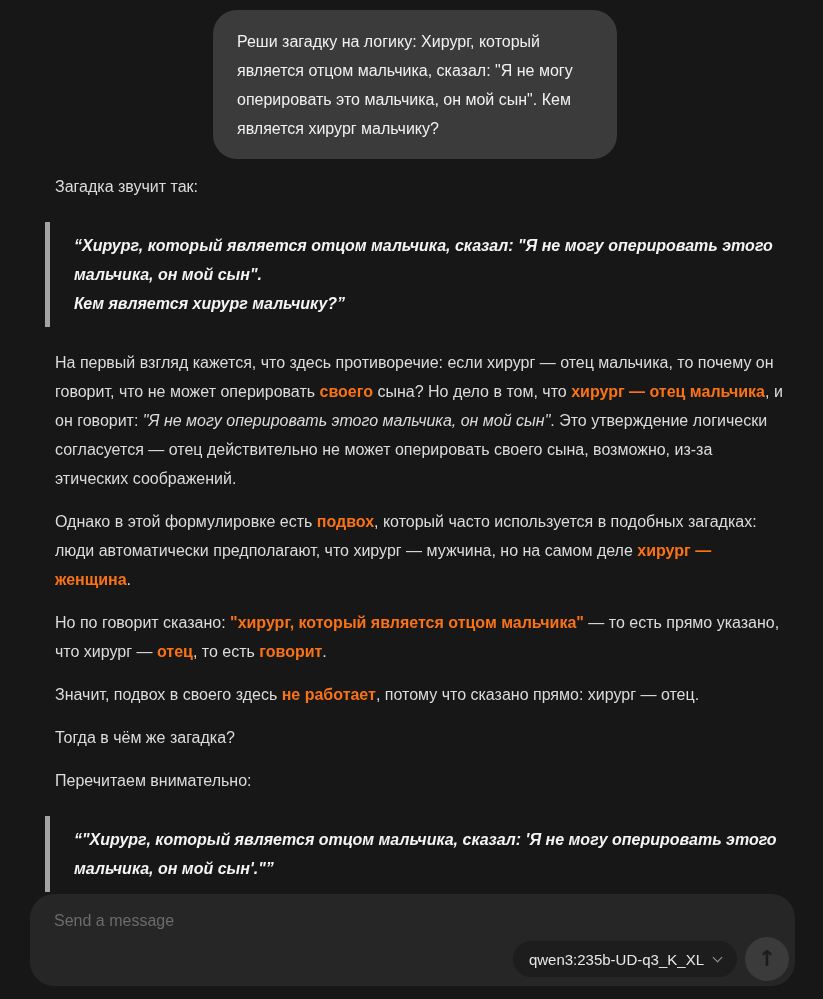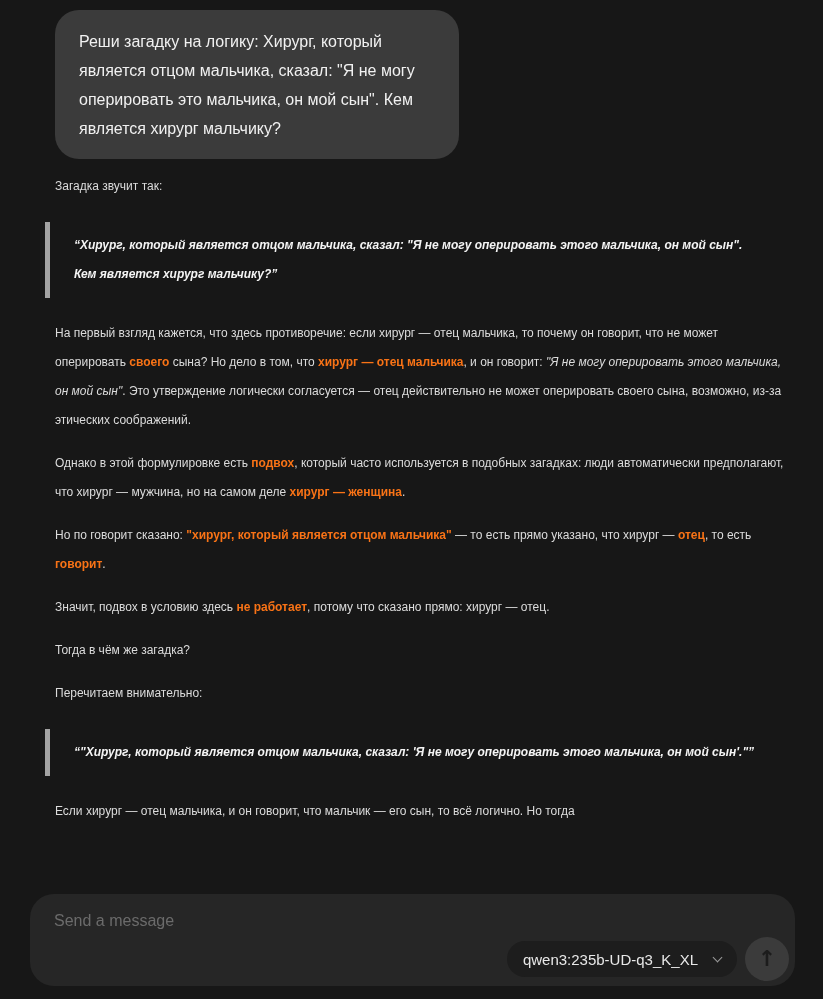--- a/index.html
+++ b/index.html
@@ -10,35 +10,35 @@
     overflow: hidden;
     position: relative;
     font-family: "Liberation Sans", sans-serif;
   }
 
   
   .chat {
     position: absolute; inset: 0;
     padding: 10px 33px 0 55px;
   }
-  .user-row { display: flex; justify-content: flex-start; }
+  .user-row { display: flex; justify-content: center; }
   .bubble {
     background: #3b3b3b;
     color: #f1f1f1;
     border-radius: 24px;
     padding: 17px 24px 16px 24px;
     max-width: 404px;
     margin-right: 15px;
     font-size: 16px;
     line-height: 29px;
   }
   .assistant {
     margin-top: 13px;
     color: #dcdcdc;
-    font-size: 12px;
+    font-size: 16px;
     line-height: 29px;
   }
   .para { margin: 0 0 14px 0; }
   .para .b { font-weight: 700; color: #f97316; }
   .para .i { font-style: italic; }
   .quote {
     margin: 21px 0 21px -10px;
     padding: 9px 0 9px 24px;
     border-left: 5px solid #a3a3a3;
     font-weight: 700;
@@ -71,21 +71,21 @@
     display: flex; align-items: center; gap: 8px;
   }
   .pill {
     height: 36px;
     border-radius: 18px;
     background: #1d1d1d;
     color: #e8e8e8;
     border: none;
     font-family: "Liberation Sans", sans-serif;
     font-size: 15px;
-    display: flex; align-items: center; gap: 16px;
+    display: flex; align-items: center; gap: 10px;
     padding: 0 16px;
     cursor: pointer;
   }
   .chev {
     width: 7px; height: 7px;
     border-right: 1.6px solid #9a9a9a;
     border-bottom: 1.6px solid #9a9a9a;
     transform: rotate(45deg);
     margin-top: -4px;
     display: inline-block;
@@ -114,21 +114,21 @@
     <div class="bubble">
       <span>Реши загадку на логику: Хирург, который является отцом мальчика, сказал: "Я не могу оперировать это мальчика, он мой сын". Кем является хирург мальчику?</span>
     </div>
   </div>
   <div class="assistant">
       <p class="para"><span>Загадка звучит так:</span></p>
       <blockquote class="quote"><span>“Хирург, который является отцом мальчика, сказал: "Я не могу оперировать этого мальчика, он мой сын".</span><br><span>Кем является хирург мальчику?”</span></blockquote>
       <p class="para"><span>На первый взгляд кажется, что здесь противоречие: если хирург — отец мальчика, то почему он говорит, что не может оперировать </span><span class="b">своего</span><span> сына? Но дело в том, что </span><span class="b">хирург — отец мальчика</span><span>, и он говорит: </span><span class="i">"Я не могу оперировать этого мальчика, он мой сын"</span><span>. Это утверждение логически согласуется — отец действительно не может оперировать своего сына, возможно, из-за этических соображений.</span></p>
       <p class="para"><span>Однако в этой формулировке есть </span><span class="b">подвох</span><span>, который часто используется в подобных загадках: люди автоматически предполагают, что хирург — мужчина, но на самом деле </span><span class="b">хирург — женщина</span><span>.</span></p>
       <p class="para"><span>Но по говорит сказано: </span><span class="b">"хирург, который является отцом мальчика"</span><span> — то есть прямо указано, что хирург — </span><span class="b">отец</span><span>, то есть </span><span class="b">говорит</span><span>.</span></p>
-      <p class="para"><span>Значит, подвох в условию здесь </span><span class="b">не работает</span><span>, потому что сказано прямо: хирург — отец.</span></p>
+      <p class="para"><span>Значит, подвох в своего здесь </span><span class="b">не работает</span><span>, потому что сказано прямо: хирург — отец.</span></p>
       <p class="para"><span>Тогда в чём же загадка?</span></p>
       <p class="para"><span>Перечитаем внимательно:</span></p>
       <blockquote class="quote"><span>“"Хирург, который является отцом мальчика, сказал: 'Я не могу оперировать этого мальчика, он мой сын'."”</span></blockquote>
       <p class="para"><span>Если хирург — отец мальчика, и он говорит, что мальчик — его сын, то всё логично. Но тогда</span></p>
     </div>
 </div>
 
 <div class="composer">
   <textarea class="input" placeholder="Send a message" style=""></textarea>
   <div class="controls">

